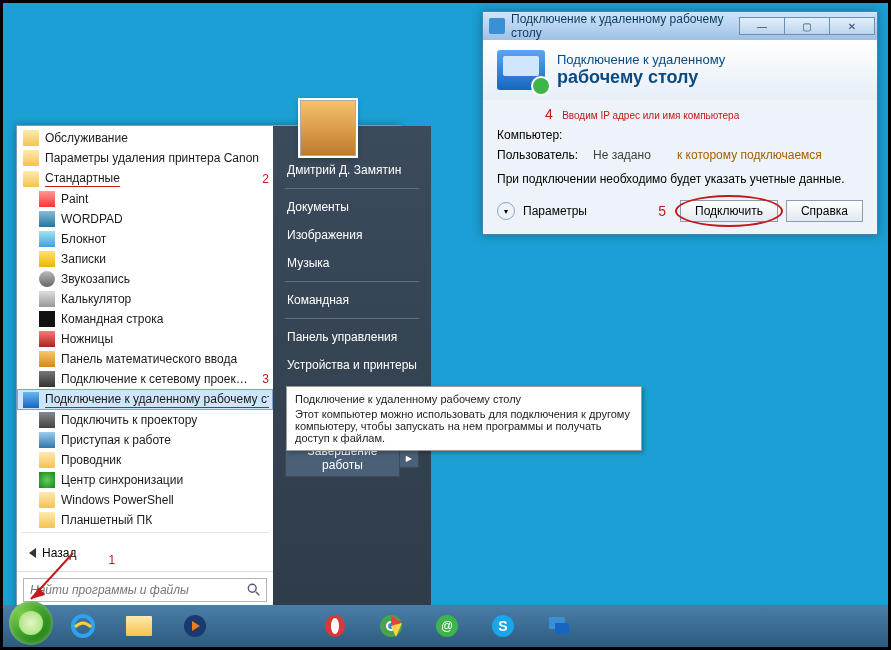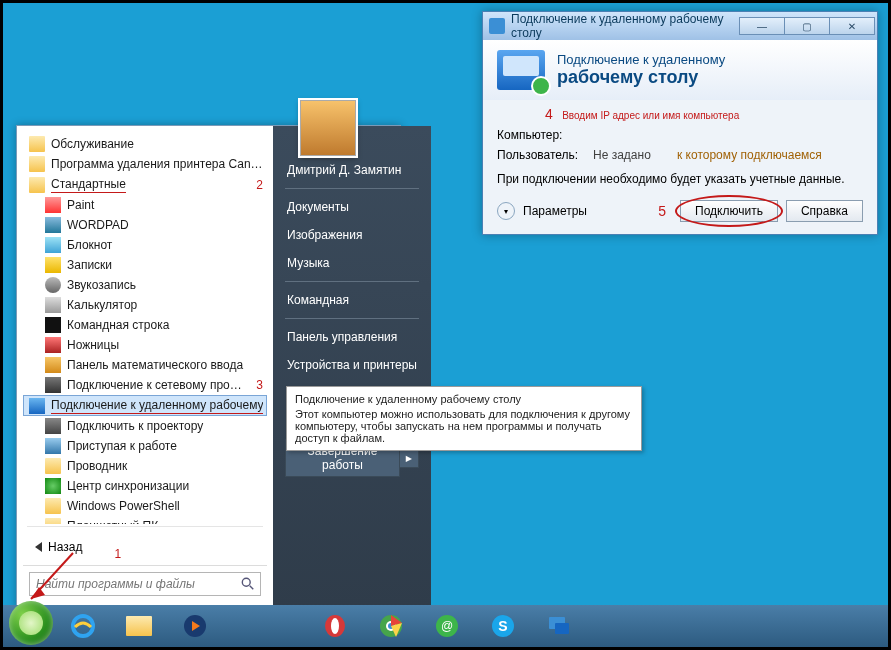--- a/index.html
+++ b/index.html
@@ -21,21 +21,21 @@
   width: 385px; height: 484px;
   background: #fff;
   border: 1px solid #7a9ab8;
   display: flex;
   box-shadow: 0 0 8px rgba(0,0,0,.3);
 }
 .sm-left {
   width: 256px;
   background: #fff;
   display: flex; flex-direction: column;
-  padding: 6px;
+  padding: 0;
 }
 .sm-right {
   flex: 1;
   background: linear-gradient(#3b4b5c,#2f3c4a);
   color: #fff;
   padding: 10px 12px 0;
   font-size: 12px;
 }
 .sm-avatar {
   position: absolute;
@@ -306,21 +306,21 @@
 
     <div class="sm-left">
       <div class="sm-programs">
 
         <div class="sm-item">
           <span class="ico ico-folder"></span>
           <span class="txt">Обслуживание</span>
         </div>
         <div class="sm-item">
           <span class="ico ico-folder"></span>
-          <span class="txt">Программа удаления принтера Canon</span>
+          <span class="txt">Параметры удаления принтера Canon</span>
         </div>
         <div class="sm-item">
           <span class="ico ico-folder"></span>
           <span class="txt"><span class="underline-red">Стандартные</span></span>
           <span class="anno-red" style="margin-left:18px;">2</span>
         </div>
 
         <div class="sm-item sm-indent">
             <span class="ico" style="background:linear-gradient(#f99,#f33)"></span>
             <span class="txt">Paint</span>

